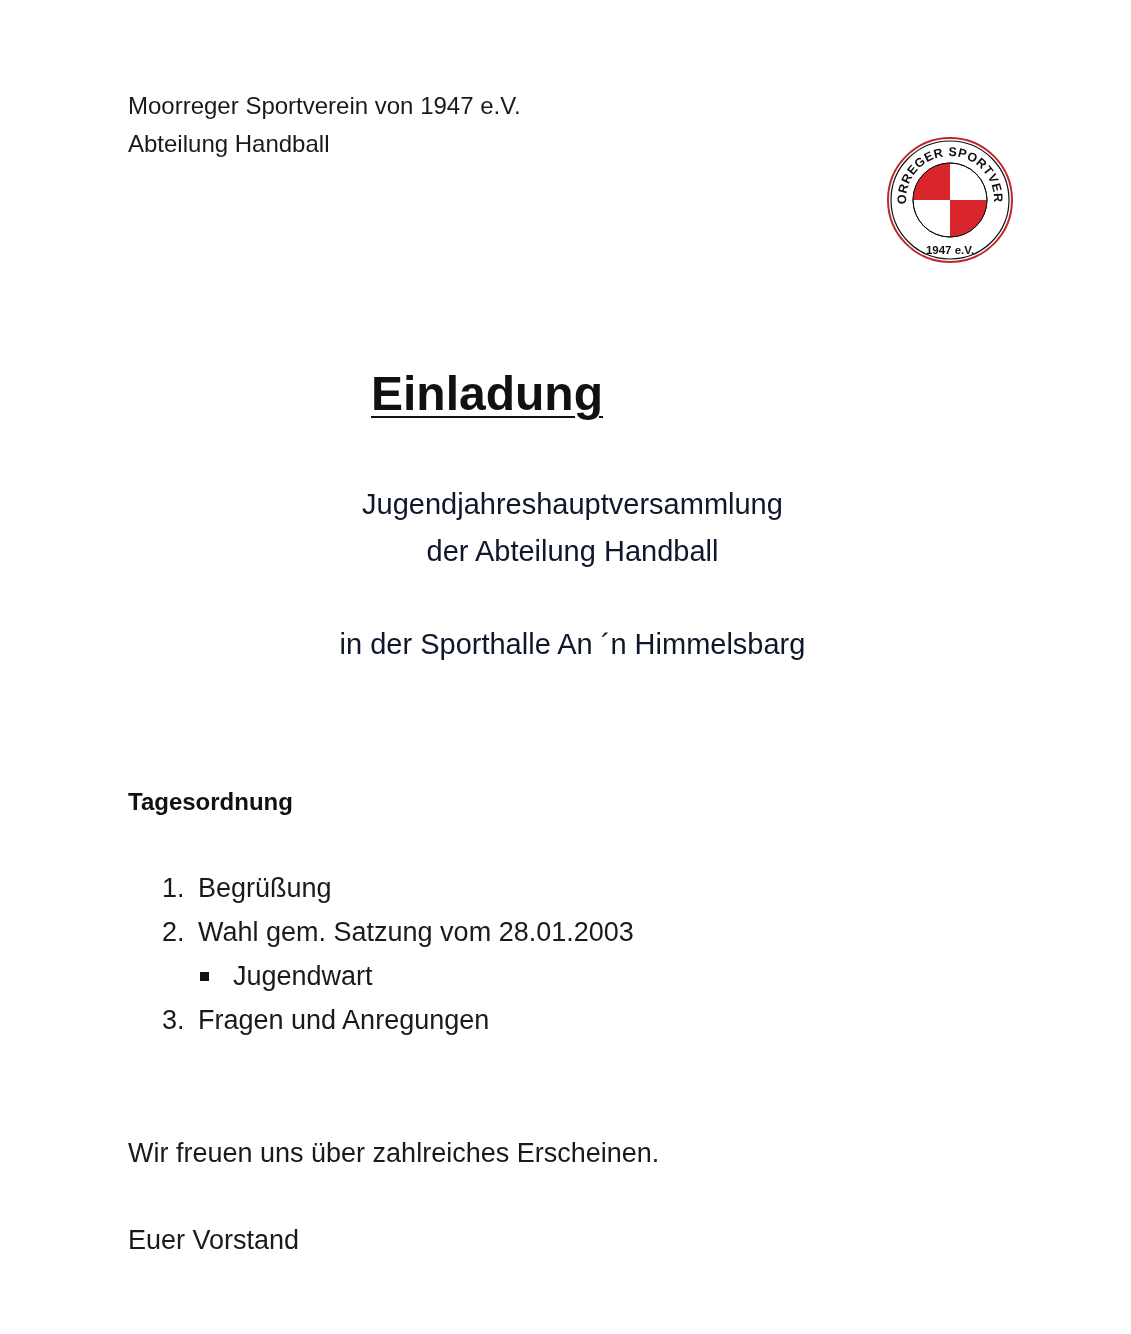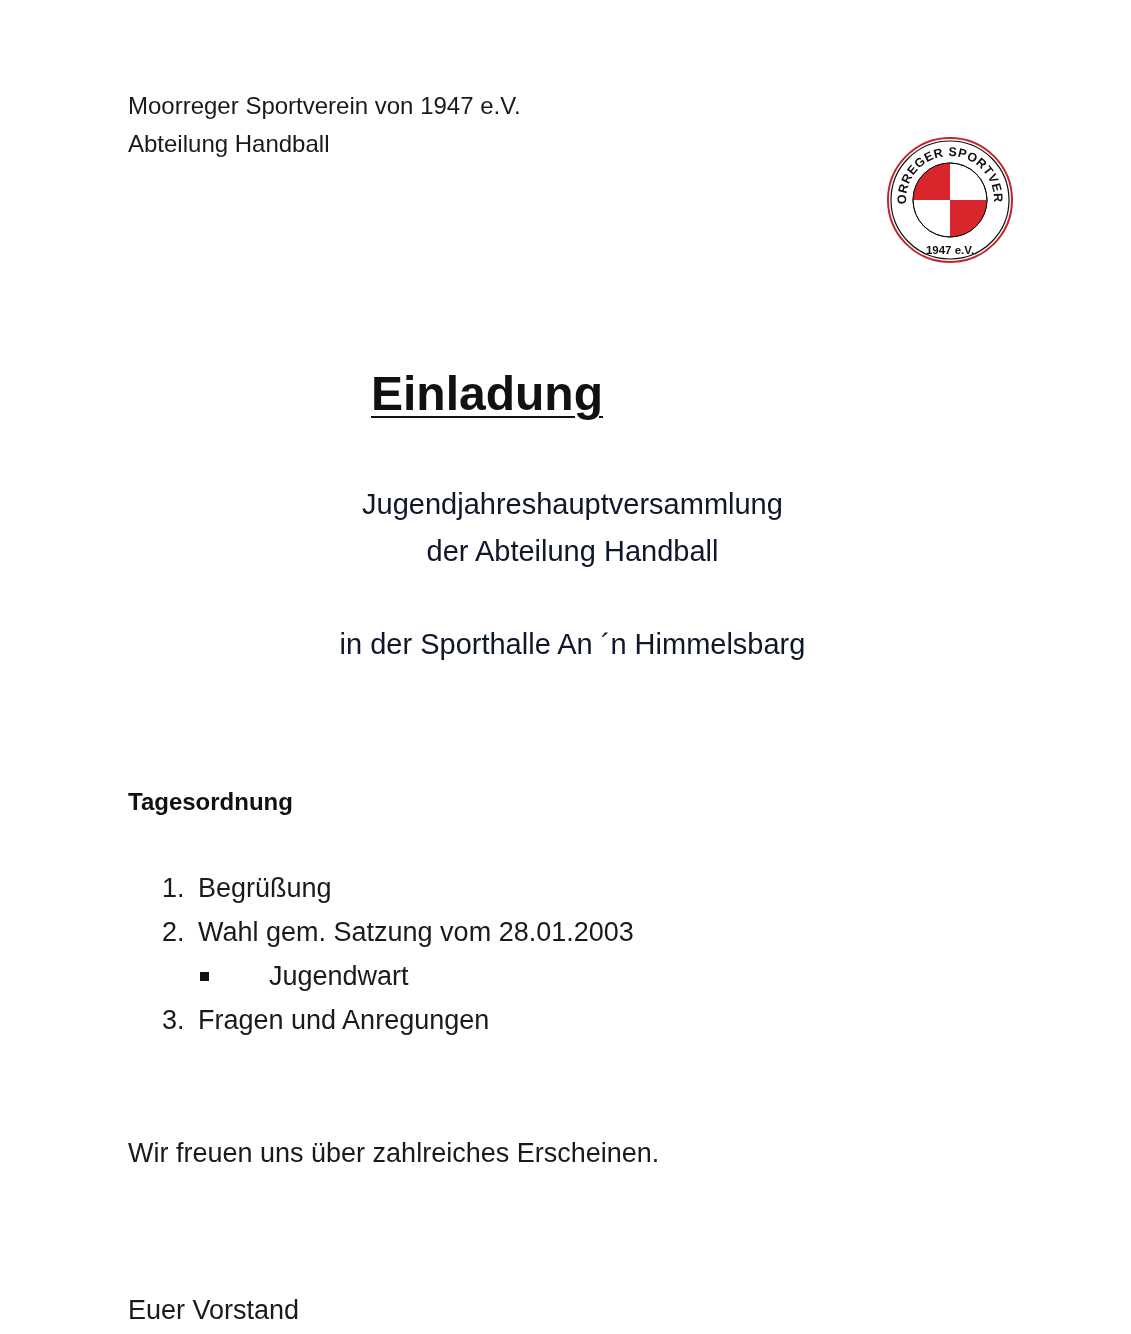--- a/index.html
+++ b/index.html
@@ -81,21 +81,20 @@
       line-height: 44px;
       color: #1a1a1a;
     }
     .agenda-item { display: flex; white-space: nowrap; }
     .agenda-num { width: 36px; }
     .agenda-sub {
       display: flex;
       align-items: center;
       padding-left: 38px;
       white-space: nowrap;
-      gap: 36px;
     }
     .bullet-square {
       display: inline-block;
       width: 9px;
       height: 9px;
       background: #111111;
       margin-right: 24px;
     }
 
     .closing {
@@ -103,21 +102,21 @@
       left: 128px;
       top: 1134px;
       font-size: 27px;
       line-height: 38px;
       color: #1a1a1a;
       white-space: nowrap;
     }
     .signature {
       position: absolute;
       left: 128px;
-      top: 1291px;
+      top: 1221px;
       font-size: 27px;
       line-height: 38px;
       color: #1a1a1a;
       white-space: nowrap;
     }
   </style>
 </head>
 <body>
 
 <div class="header-block">

